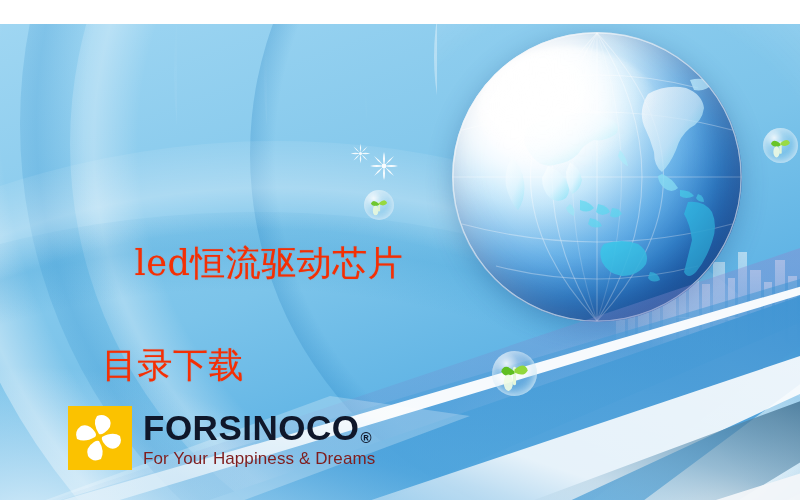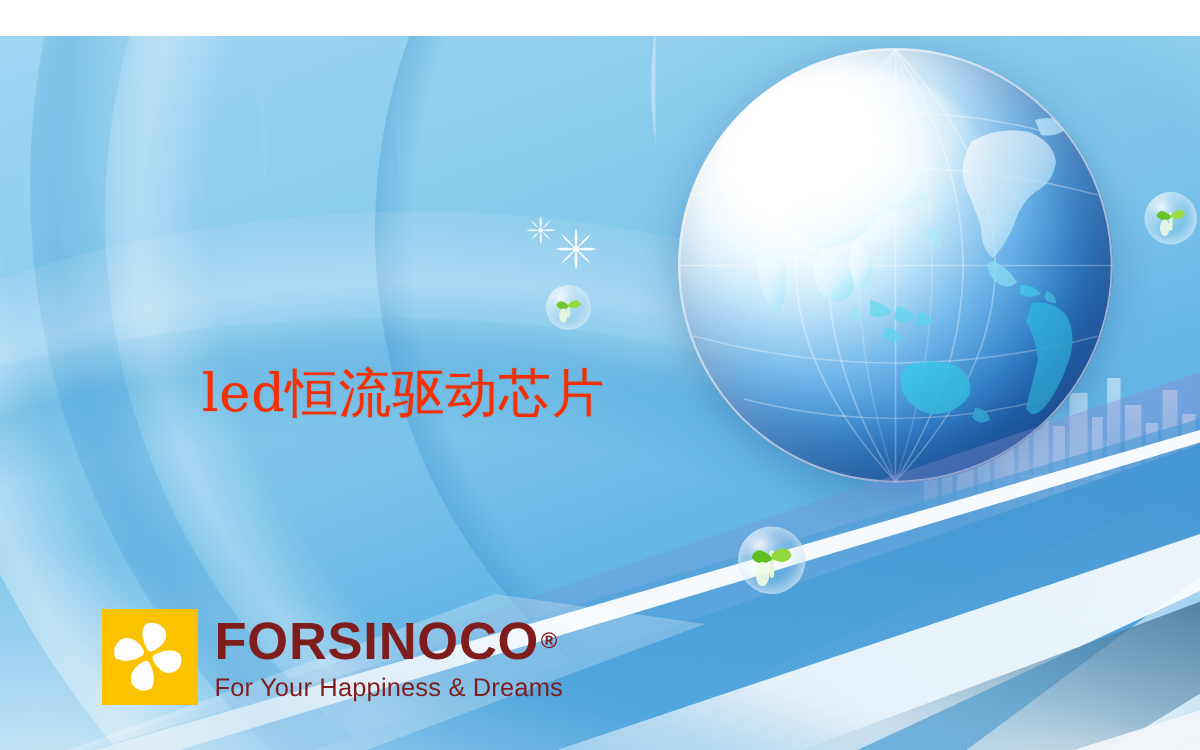--- a/index.html
+++ b/index.html
@@ -281,22 +281,22 @@
   }
   .logo-mark svg { display: block; }
   .logo-text {
     display: flex;
     flex-direction: column;
     justify-content: center;
     line-height: 1;
   }
   .logo-name {
     display: flex;
-    align-items: center;
-    color: #7f1d1d;
+    align-items: flex-end;
+    color: #0f172a;
     font-family: "Liberation Sans", sans-serif;
     font-weight: bold;
     font-size: 35px;
     letter-spacing: 0.5px;
     line-height: 1;
   }
   .logo-reg {
     font-size: 15px;
     line-height: 1;
     margin-top: 1px;
@@ -543,20 +543,21 @@
     <svg class="sprout" viewBox="0 0 44 44">
       <path d="M22 31 L22 18" stroke="#e3f6d6" stroke-width="3" stroke-linecap="round" fill="none"></path>
       <path d="M22 20 Q13 12 10 20 Q14 26 22 22 Z" fill="#68c428"></path>
       <path d="M22 19 Q31 11 34 19 Q30 25 22 21 Z" fill="#9adb44"></path>
       <ellipse cx="17" cy="30" rx="4" ry="7" fill="#edfae3" opacity="0.9"></ellipse>
     </svg>
   </div>
 
   <div class="headline">
     <span>led恒流驱动芯片</span>
+    <span class="line-2">目录下载</span>
   </div>
 
   <div class="logo">
     <div class="logo-mark">
       <svg width="64" height="64" viewBox="0 0 64 64">
         <g fill="#ffffff">
           <path d="M31 28 Q24 17 29 10 Q37 7 42 14 Q45 21 36 27 Q33 29 31 28 Z"></path>
           <path d="M34 31 Q45 25 52 30 Q55 38 48 42 Q41 45 35 36 Q33 33 34 31 Z"></path>
           <path d="M31 35 Q37 45 33 53 Q25 57 20 50 Q17 42 26 36 Q29 34 31 35 Z"></path>
           <path d="M27 31 Q17 37 9 33 Q6 25 13 20 Q21 17 27 26 Q29 29 27 31 Z"></path>

